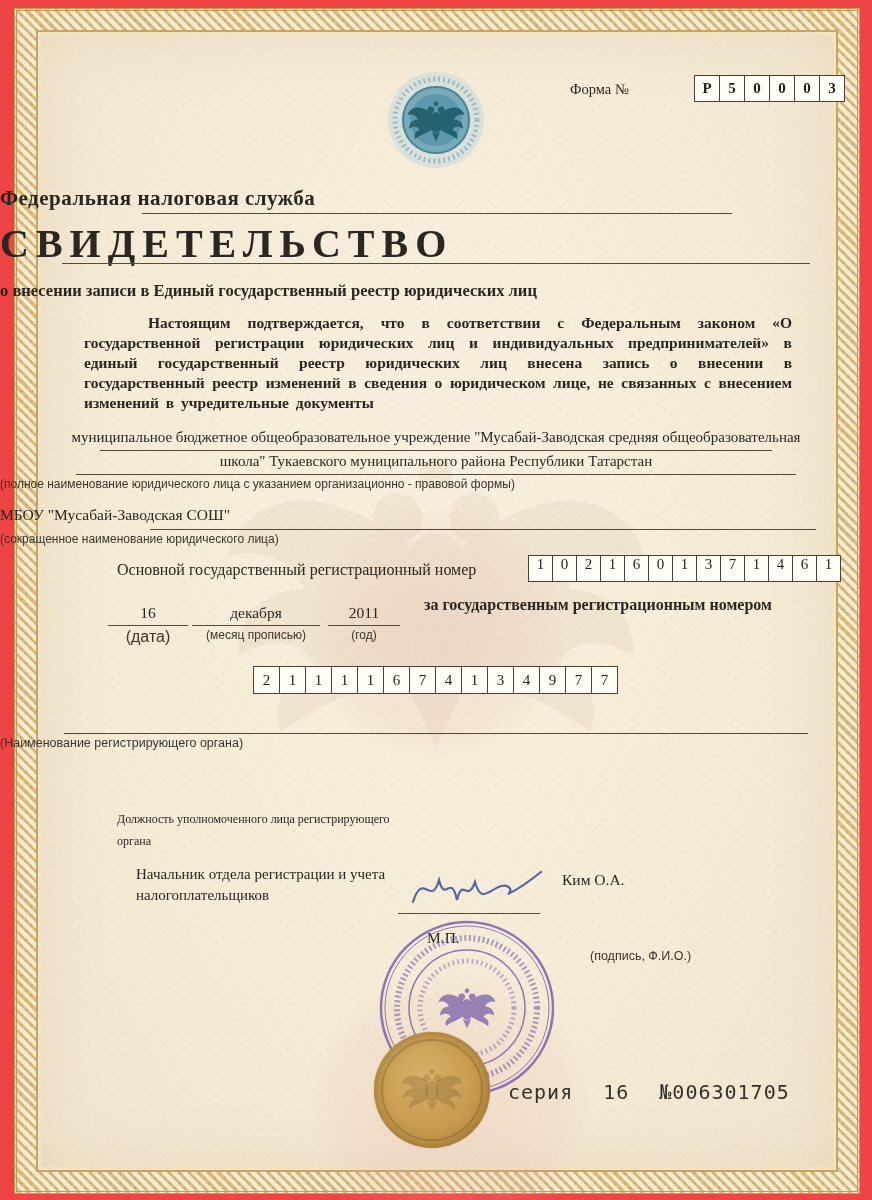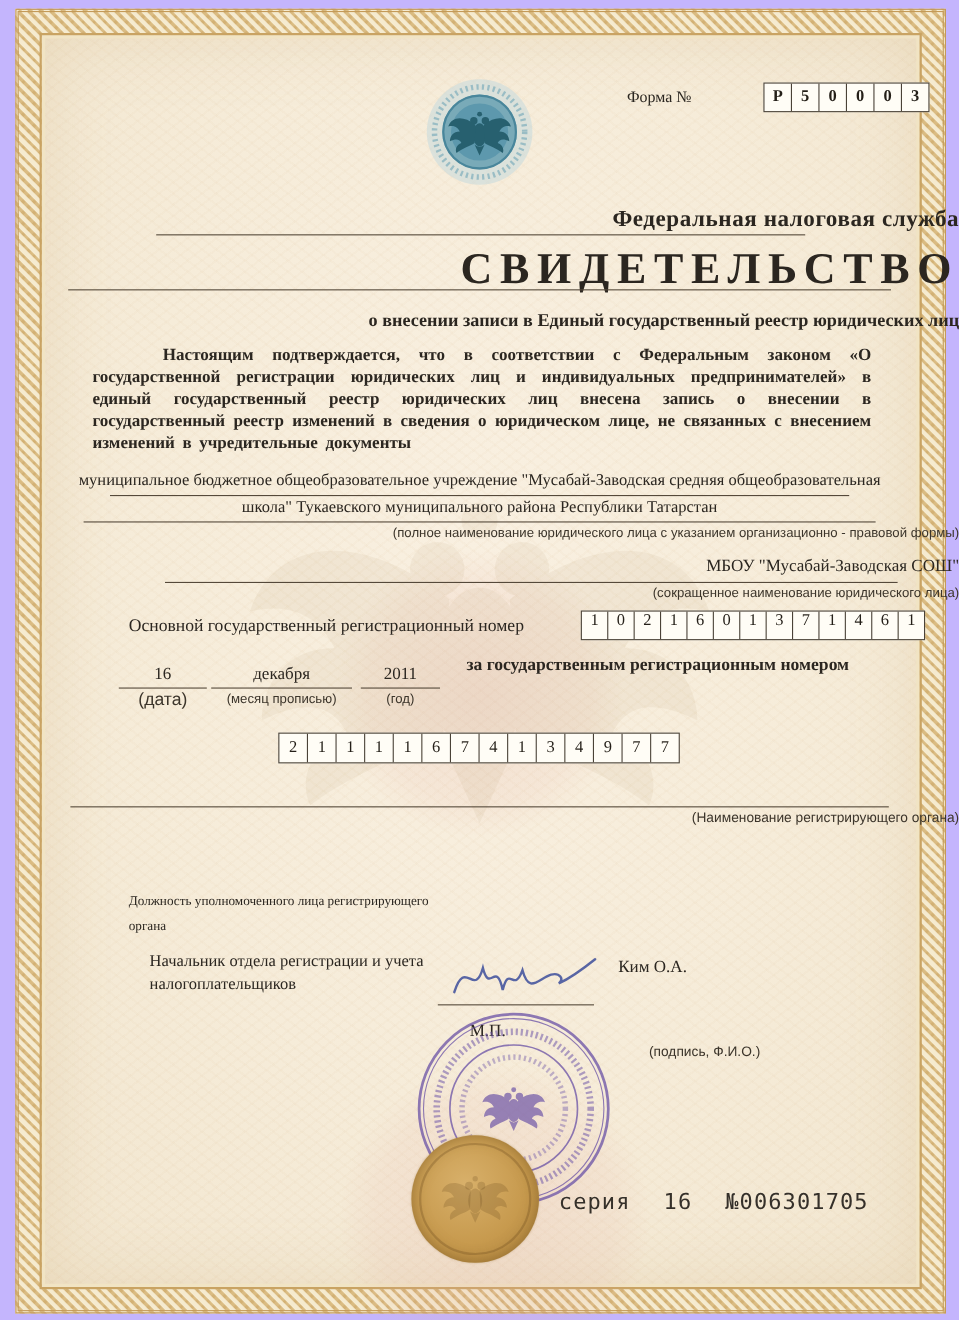--- a/index.html
+++ b/index.html
@@ -1,35 +1,35 @@
 <!DOCTYPE html>
 <html style="--border-tan: #c49a58; --paper: #f6ecd9; --ink: #2b2620; --emblem-teal: #5d98ad; --stamp-purple: #6f57a8; --seal-gold: #c79a4e; --signature-blue: #3c4e9b;"><head>
 <meta charset="utf-8">
 <style>
   html,body{margin:0;padding:0;}
   body{background:#e9e7df;font-family:"Liberation Serif",serif;color:#2b2620;}
-  .page{position:relative;width:872px;height:1200px;background:#c4b5fd;overflow:hidden;margin:0 auto;}
+  .page{position:relative;width:872px;height:1200px;background:#ef4444;overflow:hidden;margin:0 auto;}
 
   
   .frame{position:absolute;left:14px;top:8px;right:12px;bottom:6px;
     border:3px double #c49a58;
     background:
       repeating-linear-gradient(45deg, rgba(198,158,92,.50) 0 3px, rgba(246,236,210,.95) 3px 7px),
       repeating-linear-gradient(-45deg, rgba(198,158,92,.35) 0 3px, rgba(246,236,210,.0) 3px 7px),
       #eed9a8;}
   .paper{position:absolute;inset:19px;border:2px solid #c9a363;
     box-shadow:inset 0 0 0 3px #f1e4c4, inset 0 0 60px rgba(205,170,115,.25);
     background:
       repeating-linear-gradient(38deg, rgba(205,165,115,.045) 0 2px, rgba(0,0,0,0) 2px 8px),
       repeating-linear-gradient(-38deg, rgba(205,165,115,.045) 0 2px, rgba(0,0,0,0) 2px 8px),
       radial-gradient(ellipse at 50% 42%, #f9f0e1 0%, #f6ecd9 55%, #f2e6cf 100%);}
 
   .content{position:absolute;inset:0;}
   .abs{position:absolute;}
-  .ctr{left:0;right:0;text-align:right;}
+  .ctr{left:0;right:0;text-align:left;}
   .line{position:absolute;height:0;border-top:1px solid #55493a;}
   .caption{font-family:"Liberation Sans",sans-serif;color:#3c352b;}
 
   .rosette{position:absolute;border-radius:50%;}
   .rosette.mid{left:306px;top:500px;width:260px;height:260px;
     background:radial-gradient(circle, rgba(223,160,150,.20) 0%, rgba(223,160,150,.10) 55%, rgba(223,160,150,0) 72%);}
   .rosette.bot{left:310px;top:968px;width:280px;height:280px;
     background:radial-gradient(circle, rgba(226,170,160,.24) 0%, rgba(226,170,160,.12) 55%, rgba(226,170,160,0) 72%);}
 
   .digit-row{position:absolute;display:flex;border:1px solid #4a4237;background:#fffdf6;}

